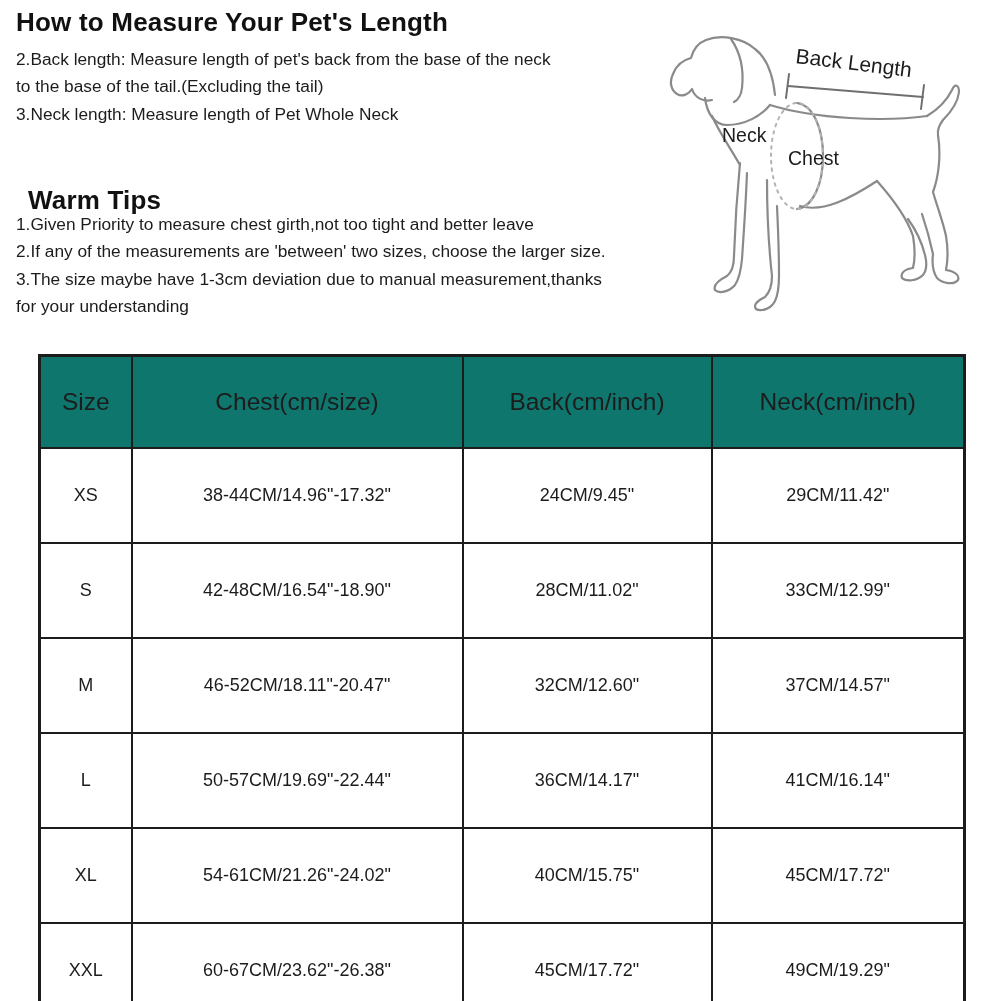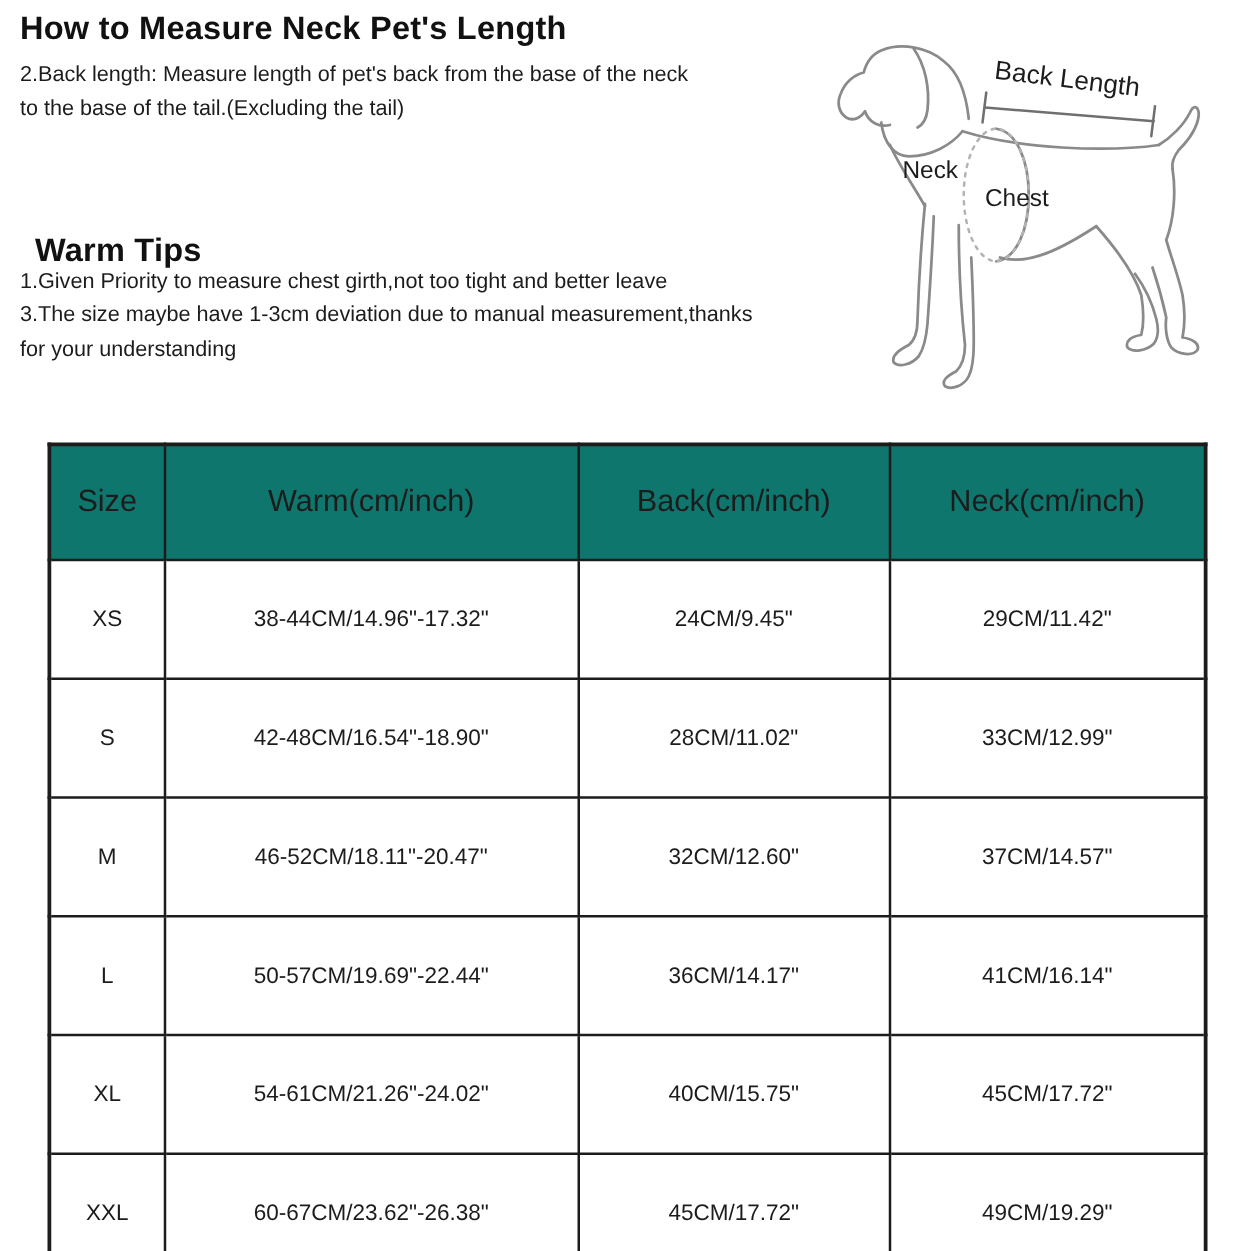--- a/index.html
+++ b/index.html
@@ -27,31 +27,33 @@
   }
   table.size-table td{font-size:18px;height:91px;background:#fff;}
   
   .dog-svg{position:absolute;left:655px;top:8px;width:346px;height:314px;}
   .dog-svg path,.dog-svg ellipse,.dog-svg line{fill:none;stroke-linecap:round;stroke-linejoin:round;}
   .diagram-label{font-family:"Liberation Sans",sans-serif;fill:#1c1c1c;}
 </style>
 </head>
 <body>
 
-<h1 class="abs sec-title" style="left:16px;top:8px;margin:0;">How to Measure Neck Pet's Length</h1>
+<h1 class="abs sec-title" style="left:16px;top:8px;margin:0;">How to Measure Your Pet's Length</h1>
 
 <div class="abs text-lines" style="left:16px;top:46px;">
   <div>2.Back length: Measure length of pet's back from the base of the neck</div>
   <div>to the base of the tail.(Excluding the tail)</div>
+  <div>3.Neck length: Measure length of Pet Whole Neck</div>
 </div>
 
 <h2 class="abs sec-title" style="left:16px;top:174px;margin:12px;">Warm Tips</h2>
 
 <div class="abs text-lines" style="left:16px;top:211px;">
   <div>1.Given Priority to measure chest girth,not too tight and better leave</div>
+  <div>2.If any of the measurements are 'between' two sizes, choose the larger size.</div>
   <div>3.The size maybe have 1-3cm deviation due to manual measurement,thanks</div>
   <div>for your understanding</div>
 </div>
 
 <svg class="dog-svg" viewBox="0 0 346 314">
   <g stroke="#8a8a8a" stroke-width="2.2">
 
     <path d="M120 87 C118 68 112 50 100 41 C88 30 66 26 51 32 C43 35 38 42 36 50
              C28 52 21 58 18 66 C14 74 16 82 22 86 C27 89 33 87 37 81
              C40 90 48 94 57 92"></path>
@@ -105,21 +107,21 @@
 <table class="size-table">
   <colgroup>
     <col style="width:92px">
       <col style="width:331px">
       <col style="width:249px">
       <col style="width:253px">
   </colgroup>
   <thead>
     <tr>
       <th>Size</th>
-      <th>Warm(cm/inch)</th>
+      <th>Chest(cm/size)</th>
       <th>Back(cm/inch)</th>
       <th>Neck(cm/inch)</th>
     </tr>
   </thead>
   <tbody>
     <tr>
       <td>XS</td>
       <td>38-44CM/14.96"-17.32"</td>
       <td>24CM/9.45"</td>
       <td>29CM/11.42"</td>

